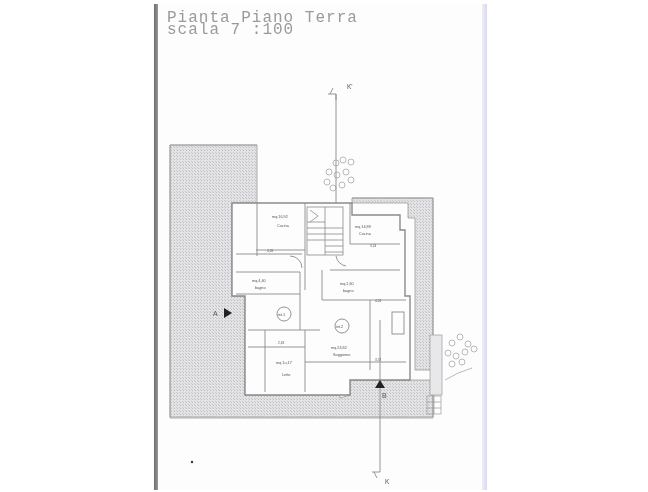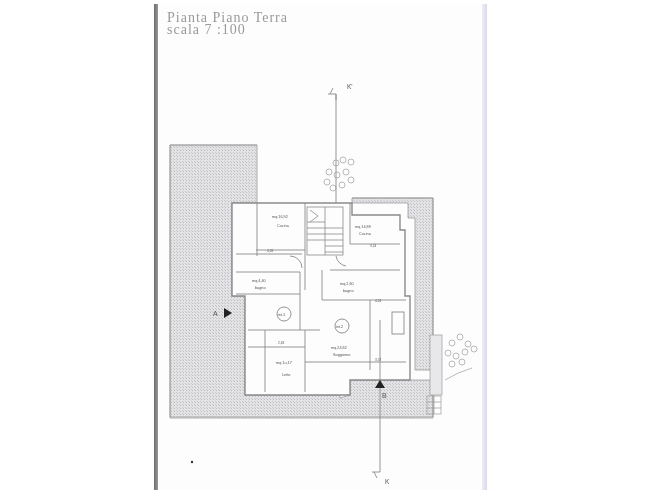--- a/index.html
+++ b/index.html
@@ -13,22 +13,22 @@
   }
   .page-edge-left {
     position: absolute; left: 154px; top: 4px; width: 4px; height: 486px;
     background: linear-gradient(90deg,#6b6b6b,#9a9a9a);
   }
   .page-edge-right {
     position: absolute; left: 482px; top: 4px; width: 5px; height: 486px;
     background: linear-gradient(90deg,#eeeef6,#d8d8ec);
   }
   .title {
-    position: absolute; left: 167px; top: 12px; font-size: 14px; color: #9a9a9a;
-    letter-spacing: 1px; line-height: 12px; font-family: Liberation Serif, serif;
+    position: absolute; left: 167px; top: 12px; font-size: 16px; color: #9a9a9a;
+    letter-spacing: 1px; line-height: 12px; font-family: Liberation Mono, monospace;
   }
   svg.plan { position: absolute; left: 0; top: 0; }
   .lbl { font-family: "Liberation Sans", sans-serif; fill: #555; }
 </style>
 </head>
 <body>
 
 <div class="page"></div>
 <div class="page-edge-left"></div>
 <div class="page-edge-right"></div>

